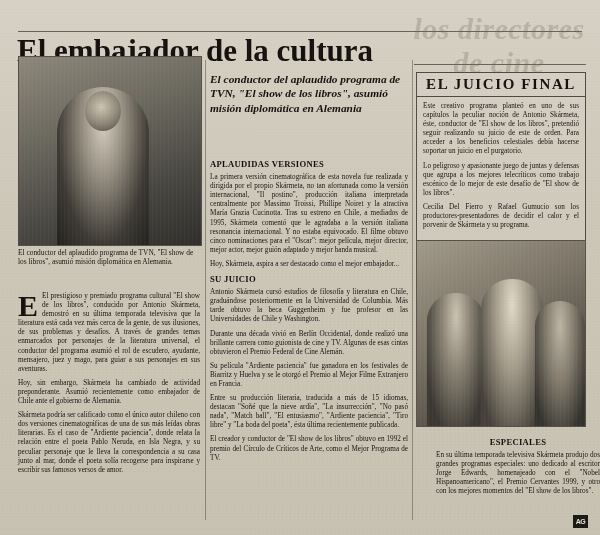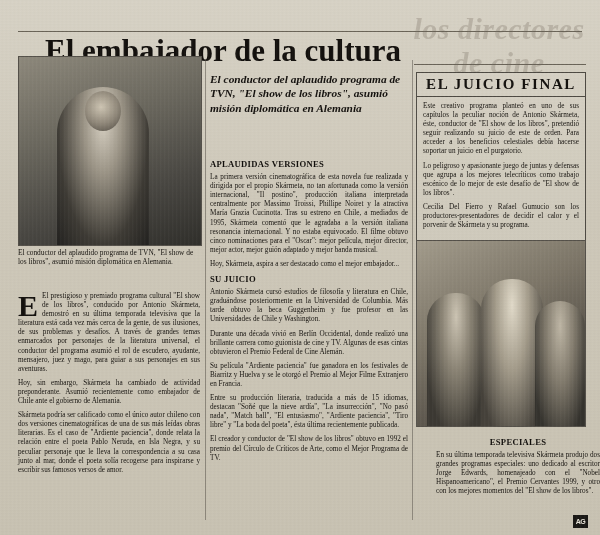--- a/index.html
+++ b/index.html
@@ -60,21 +60,21 @@
   .rule-top {
     position: absolute;
     top: 31px;
     left: 18px;
     width: 564px;
     border-top: 1px solid #6a6458;
   }
   .headline-main {
     position: absolute;
     top: 34px;
-    left: 28px;
+    left: 0;
     width: 390px;
     text-align: center;
     font-family: "Liberation Serif", serif;
     font-weight: bold;
     font-size: 31px;
     line-height: 34px;
     color: #14110e;
   }
   
   .col {

